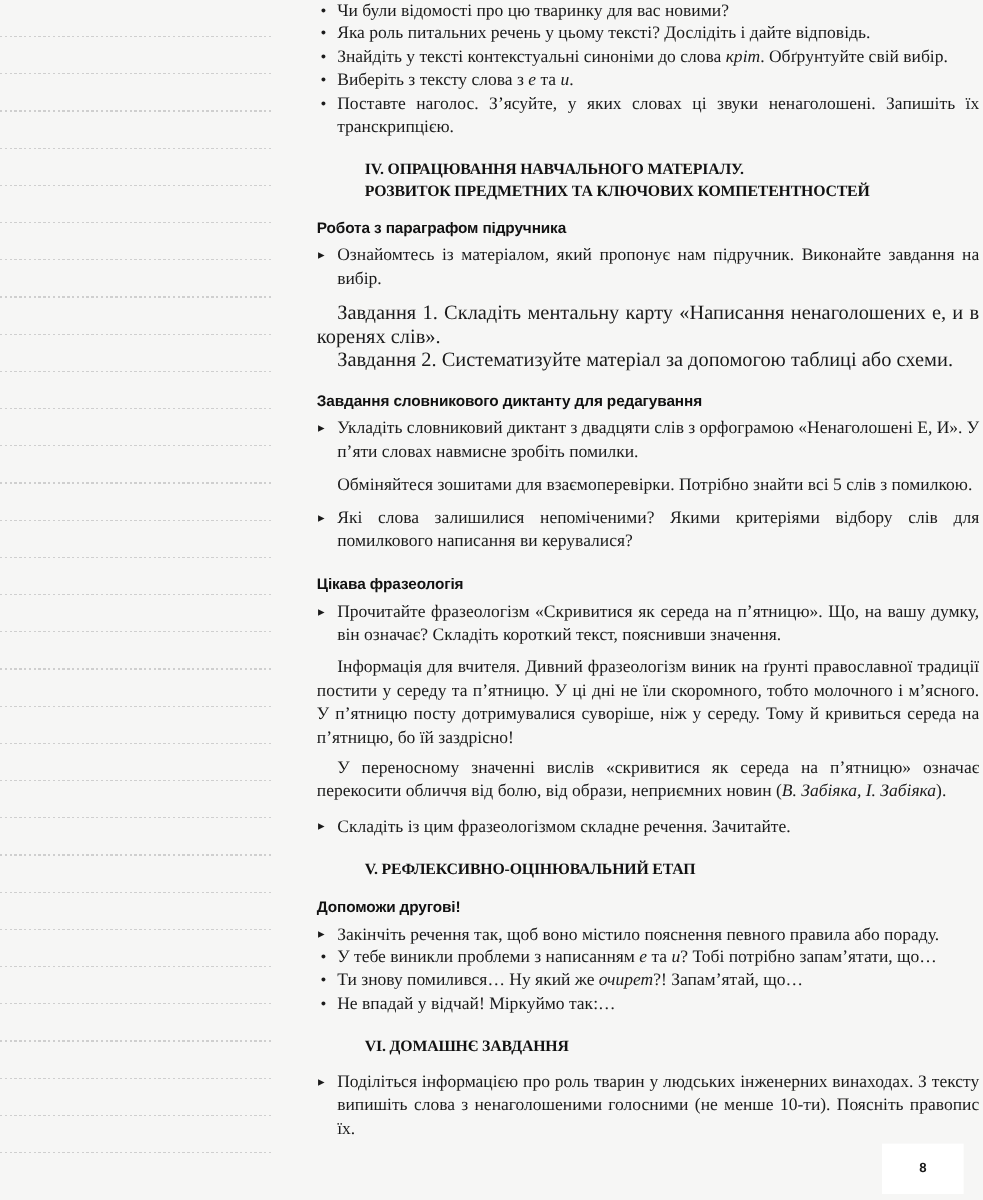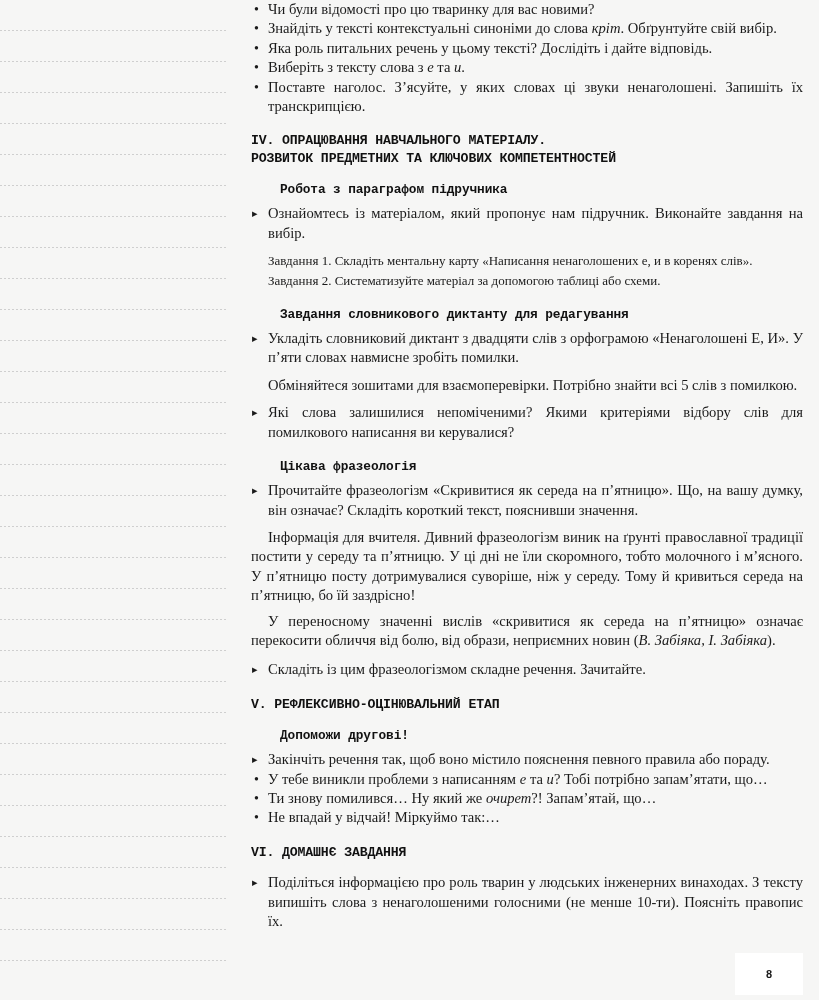--- a/index.html
+++ b/index.html
@@ -33,21 +33,21 @@
         #000 0px, #000 2px, transparent 2px, transparent 4px);
     mask-image: repeating-linear-gradient(to right,
         #000 0px, #000 2px, transparent 2px, transparent 4px);
     opacity: .85;
     pointer-events: none;
   }
 
   
   #page {
     position: absolute;
-    left: 251px;
+    left: 264px;
     top: 0;
     width: 552px;
     height: 1000px;
   }
 
   
   ul.bullets {
     list-style: none;
     margin: 0;
     padding: 0;
@@ -67,50 +67,50 @@
     left: 2px;
     top: 0;
     font-size: 14px;
     line-height: 19.4px;
   }
   ul.bullets.dot > li::before  { content: "\2022"; left: 3px; }
   ul.bullets.tri > li::before  { content: "\25B8"; left: 1px; font-size: 11px; }
 
   
   .h-roman {
-    font-family: Liberation Mono, monospace;
+    font-family: Liberation Serif, serif;
     font-weight: bold;
     font-size: 13.2px;
     line-height: 17.5px;
     letter-spacing: -0.15px;
     color: #111;
+    margin-left: 40px;
   }
   .h-sub {
-    font-family: Liberation Mono, monospace;
+    font-family: Liberation Sans, sans-serif;
     font-weight: bold;
     font-size: 12.8px;
     line-height: 17px;
     letter-spacing: -0.1px;
     color: #111;
-    margin-left: 29px;
   }
 
   
   p.para {
     font-size: 14.6px;
     line-height: 19.4px;
     text-align: justify;
     text-justify: inter-word;
     margin: 0;
     text-indent: 17px;
   }
 
   
   p.task {
-    font-size: 13px;
+    font-size: 17px;
     line-height: 19.4px;
     text-align: justify;
     margin: 0;
     text-indent: 17px;
   }
 
   i, em { font-style: italic; }
 
   .sp6  { height: 6px; }
   .sp8  { height: 8px; }
@@ -140,22 +140,22 @@
 </style>
 </head>
 <body style="background: rgb(246, 246, 245);">
 
 <div id="ruled-margin"></div>
 
 <div id="page">
 
   <ul class="bullets dot">
     <li>Чи були відомості про цю тваринку для вас новими?</li>
+    <li>Яка роль питальних речень у цьому тексті? Дослідіть і дайте відповідь.</li>
     <li>Знайдіть у тексті контекстуальні синоніми до слова <i>кріт</i>. Обґрунтуйте свій вибір.</li>
-    <li>Яка роль питальних речень у цьому тексті? Дослідіть і дайте відповідь.</li>
     <li>Виберіть з тексту слова з <i>е</i> та <i>и</i>.</li>
     <li>Поставте наголос. З’ясуйте, у яких словах ці звуки ненаголошені. Запишіть їх транскрипцією.</li>
   </ul>
 
   <div class="sp16"></div>
 
   <div class="h-roman">IV. ОПРАЦЮВАННЯ НАВЧАЛЬНОГО МАТЕРІАЛУ.</div>
   <div class="h-roman">РОЗВИТОК ПРЕДМЕТНИХ ТА КЛЮЧОВИХ КОМПЕТЕНТНОСТЕЙ</div>
 
   <div class="sp14"></div>

